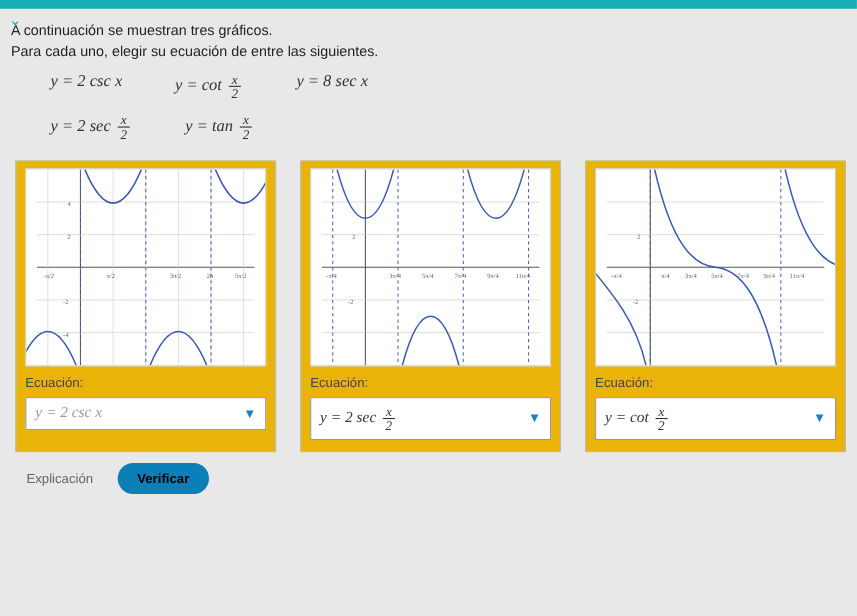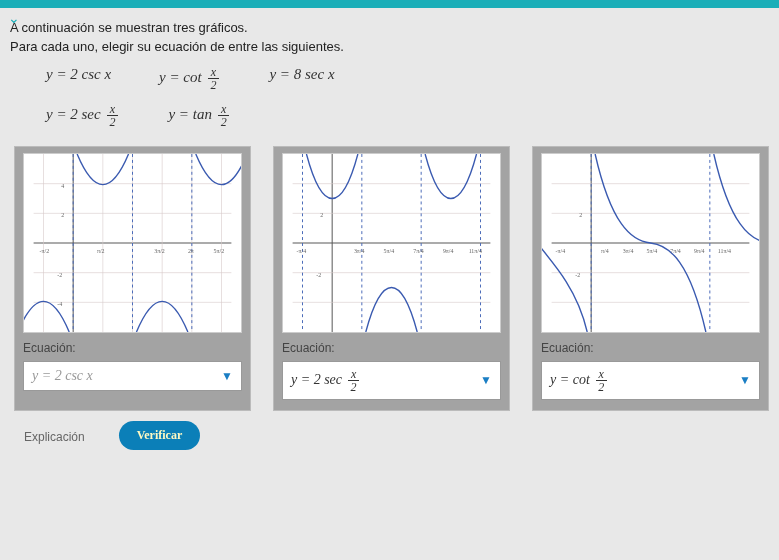--- a/index.html
+++ b/index.html
@@ -51,21 +51,21 @@
 .paren { font-size: 22px; vertical-align: middle; font-style: normal; }
 
 .graphs-row {
   display: flex;
   gap: 22px;
   margin: 18px 0 0 4px;
 }
 .panel {
   flex: 1;
   border: 1px solid #bbb;
-  background: #a3a3a3;
+  background: #eab308;
   padding: 6px 8px 10px 8px;
 }
 .graph-box {
   width: 100%;
   height: 180px;
   background: #fff;
   border: 1px solid #ccc;
   position: relative;
 }
 .answer-label { margin: 8px 0 6px 0; font-size: 12px; color: #444; }
@@ -80,39 +80,38 @@
   font-style: italic;
   font-size: 14px;
   cursor: pointer;
 }
 .answer-select .placeholder { color: #999; }
 .dd-icon { color: #1a7ec4; font-size: 12px; font-style: normal; }
 
 .footer {
   margin: 10px 0 0 4px;
   display: flex;
-  gap: 24px;
-  align-items: flex-end;
+  gap: 12px;
+  align-items: center;
 }
 .link-btn {
   color: #666;
   font-size: 12px;
   padding: 6px 10px;
   cursor: pointer;
 }
 .verify-btn {
   background: #0b7fb8;
-  color: #fef9c3;
+  color: #000000;
   border: none;
   border-radius: 16px;
   padding: 7px 18px;
   font-size: 12px;
   font-weight: bold;
   cursor: pointer;
-  font-family: Liberation Serif, serif;
 }
 svg .grid { stroke: #d6c8c8; stroke-width: 0.6; }
 svg .axis { stroke: #555; stroke-width: 1; }
 svg .asym { stroke: #4a6ab8; stroke-width: 1; stroke-dasharray: 3,3; }
 svg .curve { stroke: #3a5ab0; stroke-width: 1.4; fill: none; }
 svg .tk { font-size: 6px; fill: #666; font-family: serif; }
 </style>
 </head>
 <body>
 

